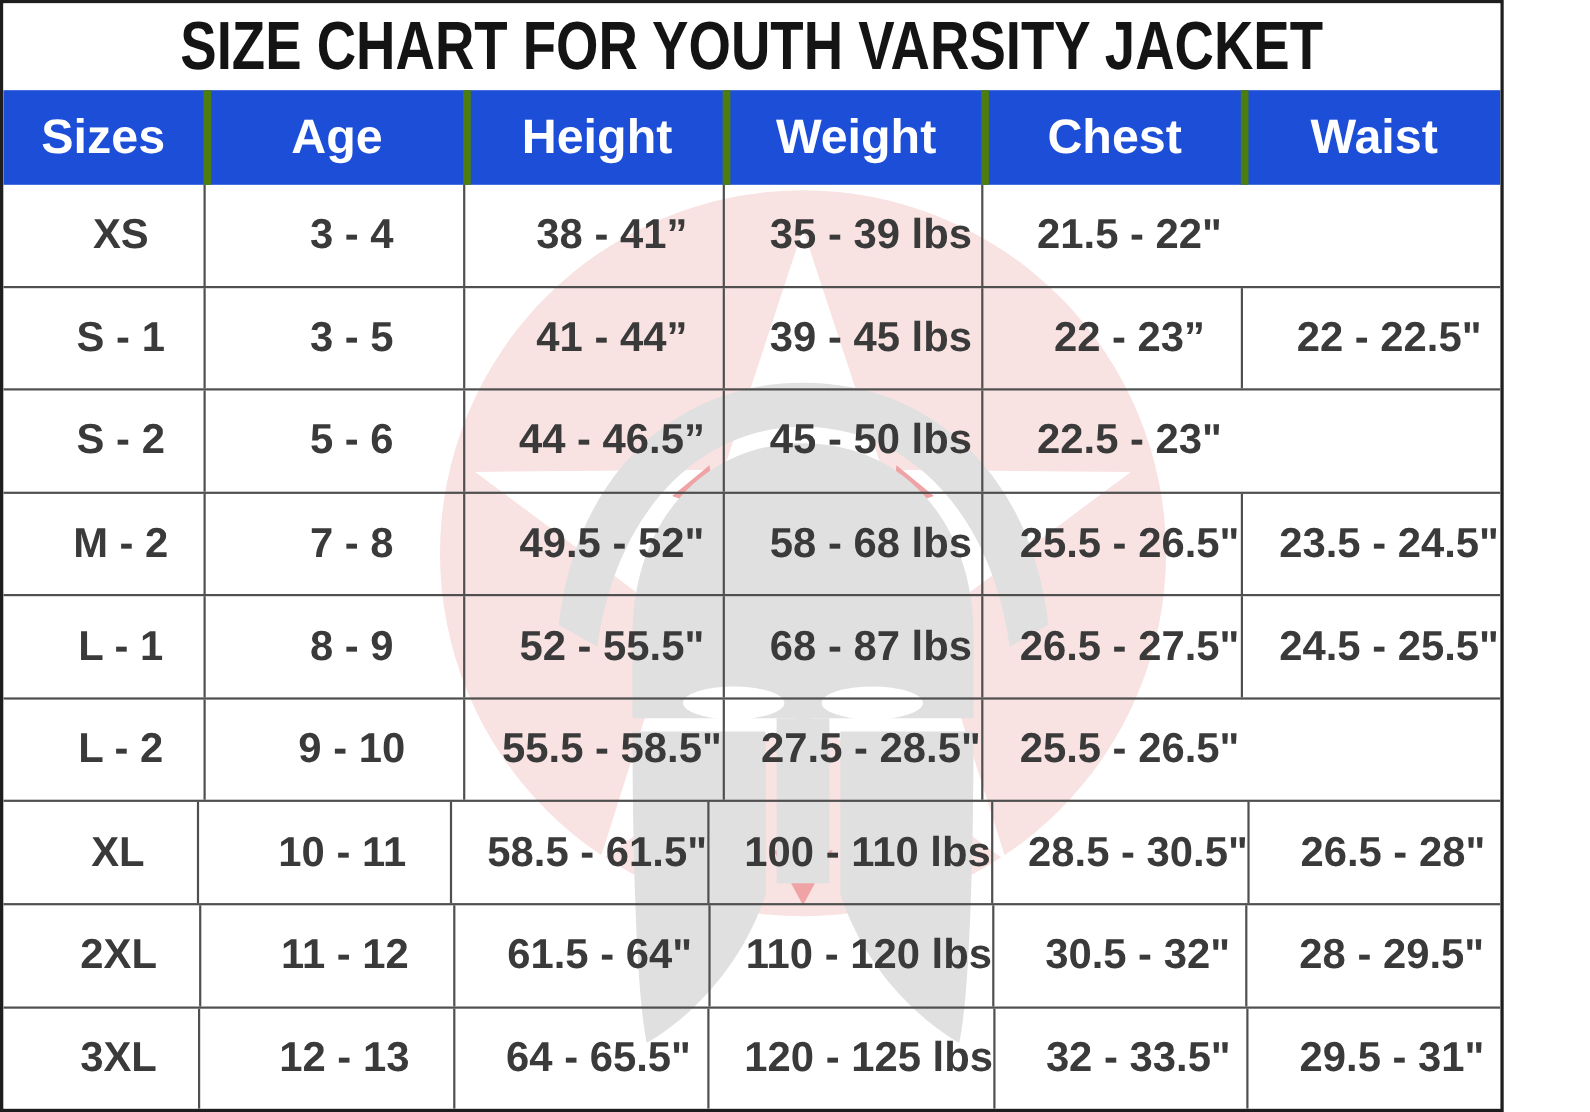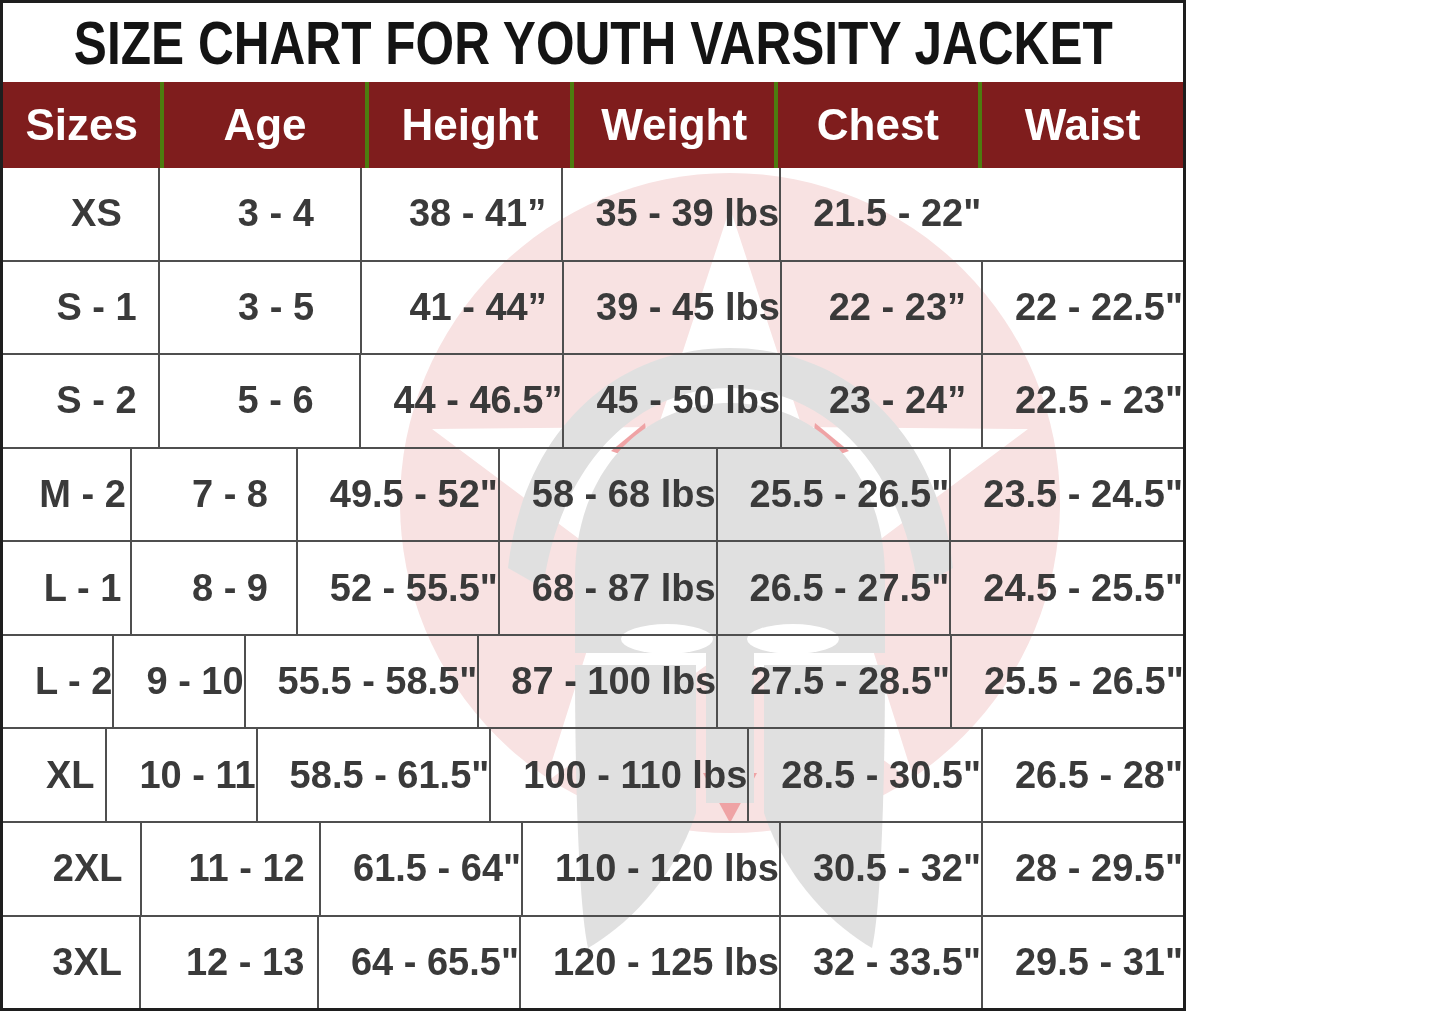--- a/index.html
+++ b/index.html
@@ -1,18 +1,18 @@
 <!DOCTYPE html>
 <html><head>
 <meta charset="utf-8">
 <style>
   html,body{margin:0;padding:0;background:#fff;}
   .page{
     position:relative;
-    width:1186px;height:1011px;
+    width:1367px;height:1011px;
     box-sizing:border-box;
     border:3px solid #1e1e1e;
     background:#ffffff;
     font-family:"Liberation Sans","DejaVu Sans",sans-serif;
     overflow:hidden;
     display:flex;flex-direction:column;
   }
   .watermark{
     position:absolute;left:0;top:0;width:1445px;height:1011px;
     z-index:0;pointer-events:none;
@@ -24,28 +24,28 @@
     display:flex;align-items:center;justify-content:center;
   }
   .title-text{
     font-size:62px;font-weight:700;color:#141414;
     letter-spacing:0px;white-space:nowrap;
     transform:scaleX(0.80);transform-origin:center;
   }
   .thead{
     position:relative;z-index:2;
     flex:0 0 86px;
-    background:#7f1d1d;
+    background:#1d4ed8;
     display:grid;
     grid-template-columns:192fr 250fr 250fr 248fr 249fr 250fr;
   }
   .th{
     display:flex;align-items:center;justify-content:center;
     color:#ffffff;font-size:44px;font-weight:700;
-    border-left:4px solid #4d7c0f;
+    border-left:7px solid #4d7c0f;
   }
   .th:first-child{border-left:none;}
   .tbody{
     position:relative;z-index:1;
     flex:1 1 auto;
     display:flex;flex-direction:column;
   }
   .tr{
     flex:1 1 0;
     display:grid;
@@ -121,21 +121,20 @@
         <div class="td">41 - 44”</div>
         <div class="td">39 - 45 lbs</div>
         <div class="td">22 - 23”</div>
         <div class="td">22 - 22.5"</div>
       </div>
       <div class="tr">
         <div class="td">S - 2</div>
         <div class="td">5 - 6</div>
         <div class="td">44 - 46.5”</div>
         <div class="td">45 - 50 lbs</div>
-        <div class="td">23 - 24”</div>
         <div class="td">22.5 - 23"</div>
       </div>
       <div class="tr">
         <div class="td">M - 2</div>
         <div class="td">7 - 8</div>
         <div class="td">49.5 - 52"</div>
         <div class="td">58 - 68 lbs</div>
         <div class="td">25.5 - 26.5"</div>
         <div class="td">23.5 - 24.5"</div>
       </div>
@@ -144,21 +143,20 @@
         <div class="td">8 - 9</div>
         <div class="td">52 - 55.5"</div>
         <div class="td">68 - 87 lbs</div>
         <div class="td">26.5 - 27.5"</div>
         <div class="td">24.5 - 25.5"</div>
       </div>
       <div class="tr">
         <div class="td">L - 2</div>
         <div class="td">9 - 10</div>
         <div class="td">55.5 - 58.5"</div>
-        <div class="td">87 - 100 lbs</div>
         <div class="td">27.5 - 28.5"</div>
         <div class="td">25.5 - 26.5"</div>
       </div>
       <div class="tr">
         <div class="td">XL</div>
         <div class="td">10 - 11</div>
         <div class="td">58.5 - 61.5"</div>
         <div class="td">100 - 110 lbs</div>
         <div class="td">28.5 - 30.5"</div>
         <div class="td">26.5 - 28"</div>

